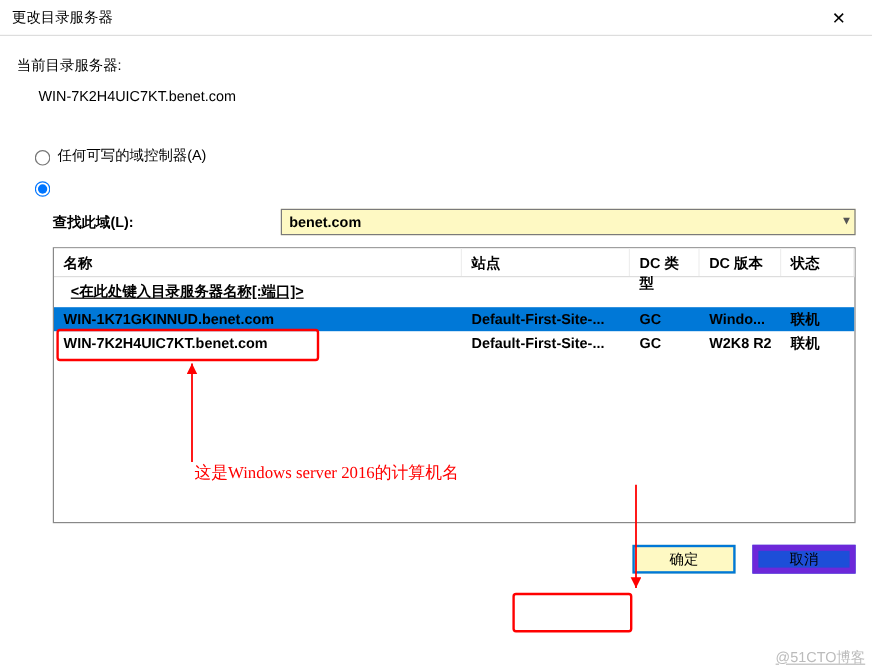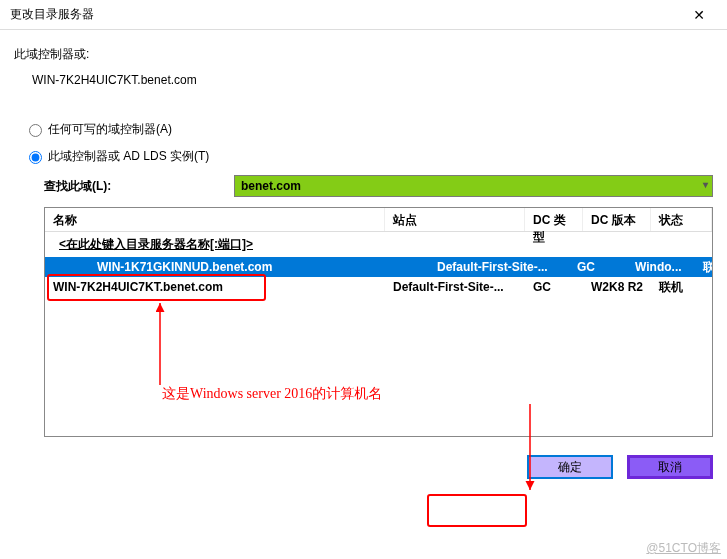--- a/index.html
+++ b/index.html
@@ -4,70 +4,69 @@
 <style>
   * { box-sizing: border-box; font-family: "Microsoft YaHei", "Segoe UI", sans-serif; }
   body { margin: 0; background: #fff; width: 727px; height: 559px; overflow: hidden; font-size: 12px; color: #000; position: relative; }
   .titlebar { display: flex; align-items: center; justify-content: space-between; height: 30px; padding: 0 8px 0 10px; border-bottom: 1px solid #ddd; }
   .titlebar .title { font-size: 12px; }
   .titlebar .close { width: 40px; height: 28px; display: flex; align-items: center; justify-content: center; font-size: 14px; cursor: pointer; }
   .content { padding: 10px 14px 0 14px; }
   .label { margin: 6px 0 10px 0; }
   .indented { margin-left: 18px; }
   .section-gap { height: 14px; }
-  .radio-row { display: flex; align-items: flex-start; margin: 10px 0 10px 10px; }
+  .radio-row { display: flex; align-items: flex-end; margin: 10px 0 10px 10px; }
   .radio-row input[type=radio] { margin-right: 6px; }
   .domain-row { display: flex; align-items: center; margin: 8px 0 10px 30px; font-weight: bold; }
   .domain-row .lbl { width: 190px; }
-  .combo { flex: 1; height: 14px; border: 1px solid #7a7a7a; background: #84cc16; display: flex; align-items: center; padding: 10px 6px; position: relative; }
+  .combo { flex: 1; height: 14px; border: 1px solid #7a7a7a; background: #fef9c3; display: flex; align-items: center; padding: 10px 6px; position: relative; }
   .combo .chev { position: absolute; right: 4px; top: 3px; font-size: 10px; color: #555; }
   .grid-wrap { margin: 0 0 0 30px; border: 1px solid #888; height: 230px; background: #fff; display: flex; flex-direction: column; font-weight: bold; }
   .grid-head { display: flex; background: #fff; border-bottom: 1px solid #ddd; height: 24px; }
   .grid-head .col { padding: 4px 8px; border-right: 1px solid #eee; font-size: 12px; }
   .col-name { width: 340px; }
   .col-site { width: 140px; }
   .col-dctype { width: 58px; }
   .col-dcver { width: 68px; }
   .col-status { flex: 1; }
   .grid-body { flex: 1; overflow: auto; }
   .hint-row { padding: 4px 14px; color: #000; text-decoration: underline; }
   .data-row { display: flex; height: 20px; align-items: center; }
   .data-row .cell { padding: 2px 8px; overflow: hidden; white-space: nowrap; text-overflow: ellipsis; }
-  .data-row.selected { background: #0078d7; color: #ffffff; padding-left: 44px; }
+  .data-row.selected { background: #0078d7; color: #000000; }
   .button-row { display: flex; justify-content: flex-end; gap: 14px; padding: 18px 14px 0 0; }
-  .btn { width: 86px; height: 24px; border: 3px solid #6d28d9; background: #8b5cf6; display: flex; align-items: center; justify-content: center; cursor: pointer; }
-  .btn.primary { border: 2px solid #0078d7; background: #c4b5fd; }
+  .btn { width: 86px; height: 24px; border: 5px solid #6d28d9; background: #1d4ed8; display: flex; align-items: center; justify-content: center; cursor: pointer; }
+  .btn.primary { border: 2px solid #0078d7; background: #fef9c3; }
   .watermark { position: absolute; right: 6px; bottom: 2px; color: #bbb; font-size: 12px; text-decoration: underline; }
   
   .redbox1 { position: absolute; left: 47px; top: 274px; width: 219px; height: 27px; border: 2px solid #f00; border-radius: 3px; pointer-events: none; }
   .redbox2 { position: absolute; left: 427px; top: 494px; width: 100px; height: 33px; border: 2px solid #f00; border-radius: 3px; pointer-events: none; }
   .redtext { position: absolute; left: 162px; top: 385px; color: #f00; font-size: 14px; font-family: SimSun, serif; }
   svg.arrows { position: absolute; left: 0; top: 0; pointer-events: none; }
 </style>
 </head>
 <body>
 
 <div class="titlebar">
   <span class="title">更改目录服务器</span>
   <span class="close">✕</span>
 </div>
 
 <div class="content">
-  <div class="label">此域控制器或:</div>
+  <div class="label">当前目录服务器:</div>
   <div class="label indented">WIN-7K2H4UIC7KT.benet.com</div>
   <div class="section-gap"></div>
 
   <label class="radio-row">
     <input type="radio" name="dc" style="">
     <span>任何可写的域控制器(A)</span>
   </label>
 
   <label class="radio-row">
     <input type="radio" name="dc" checked="" style="">
-    <span>此域控制器或 AD LDS 实例(T)</span>
   </label>
 
   <div class="domain-row">
     <span class="lbl">查找此域(L):</span>
     <div class="combo">
       <span>benet.com</span>
       <span class="chev">▾</span>
     </div>
   </div>
 

